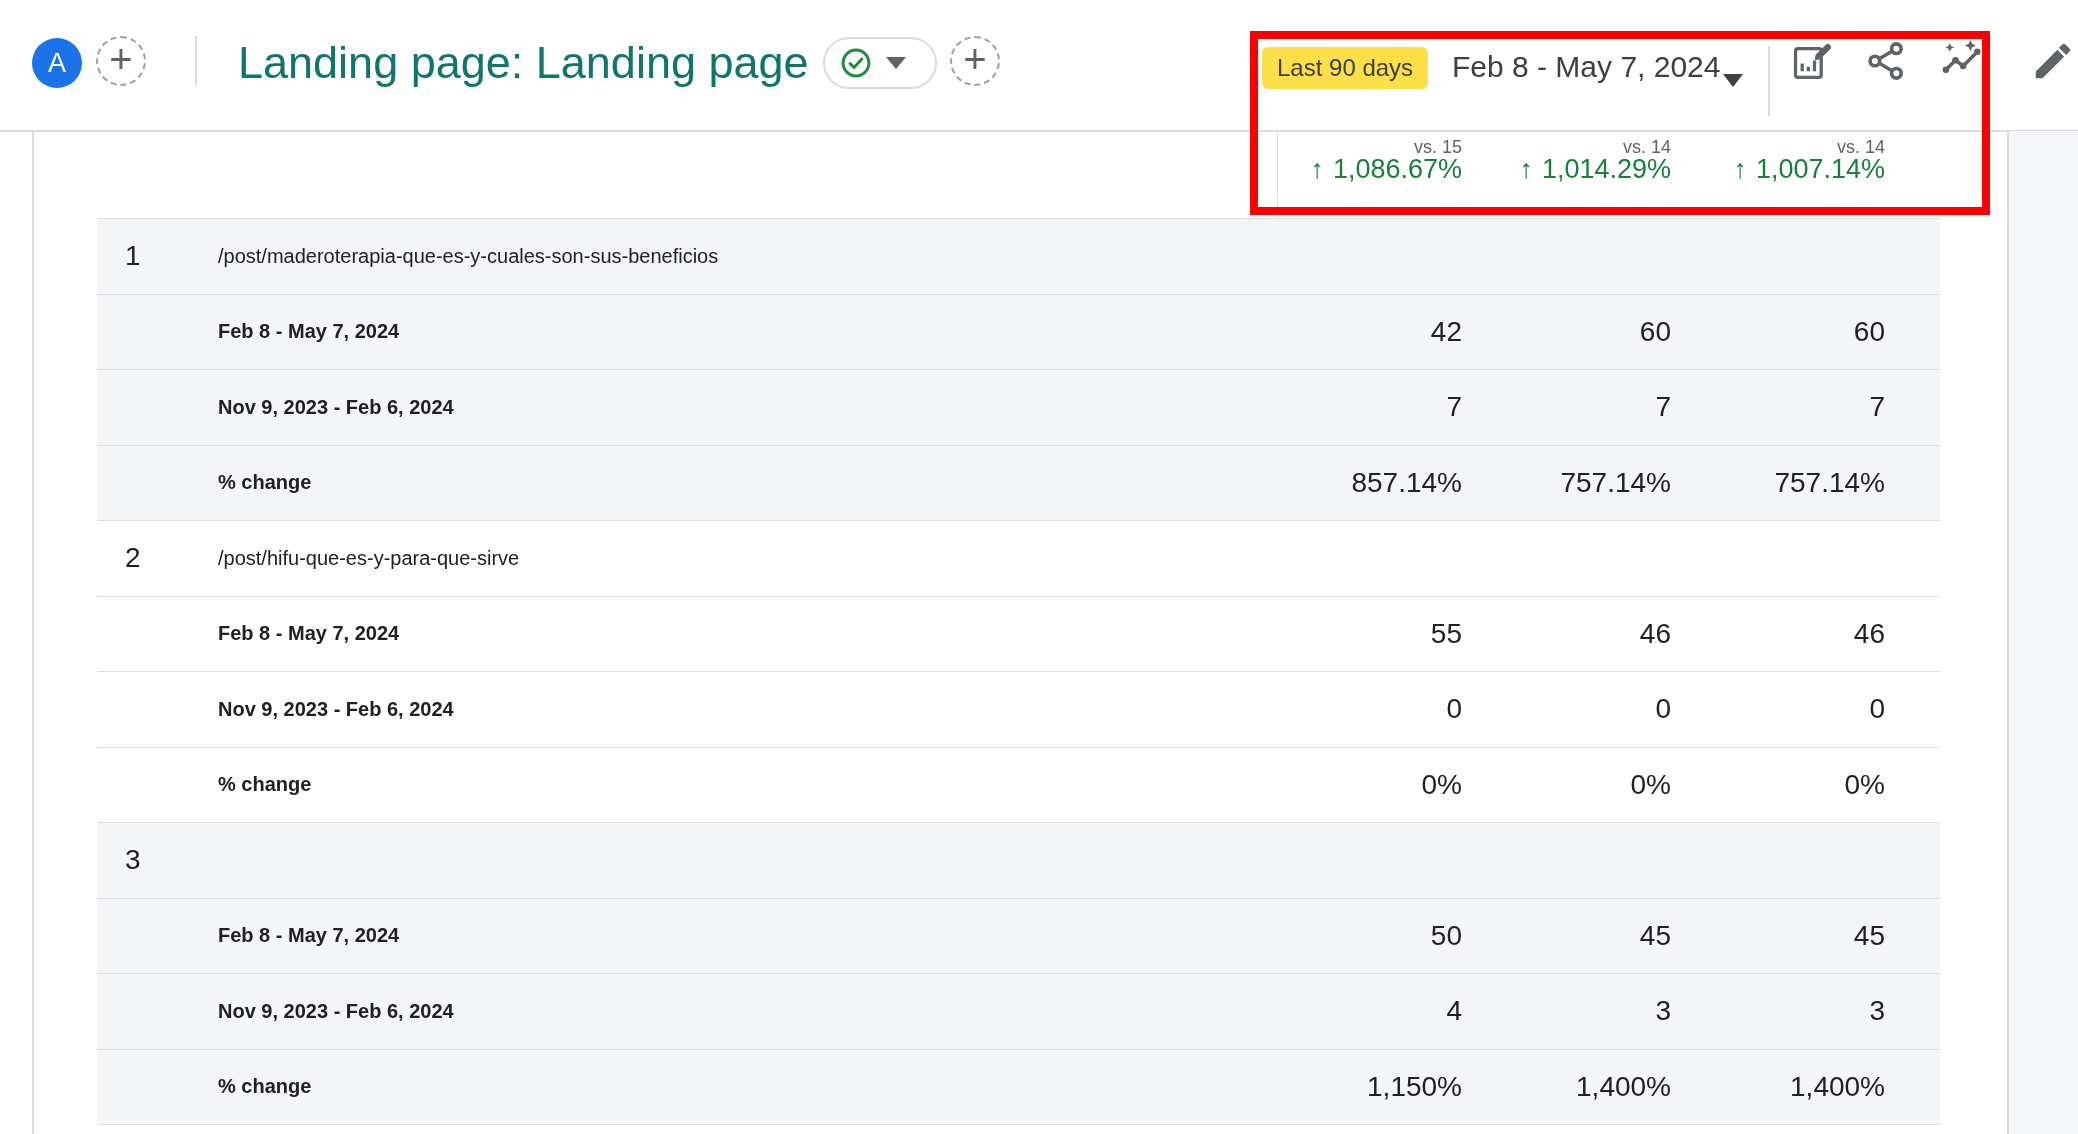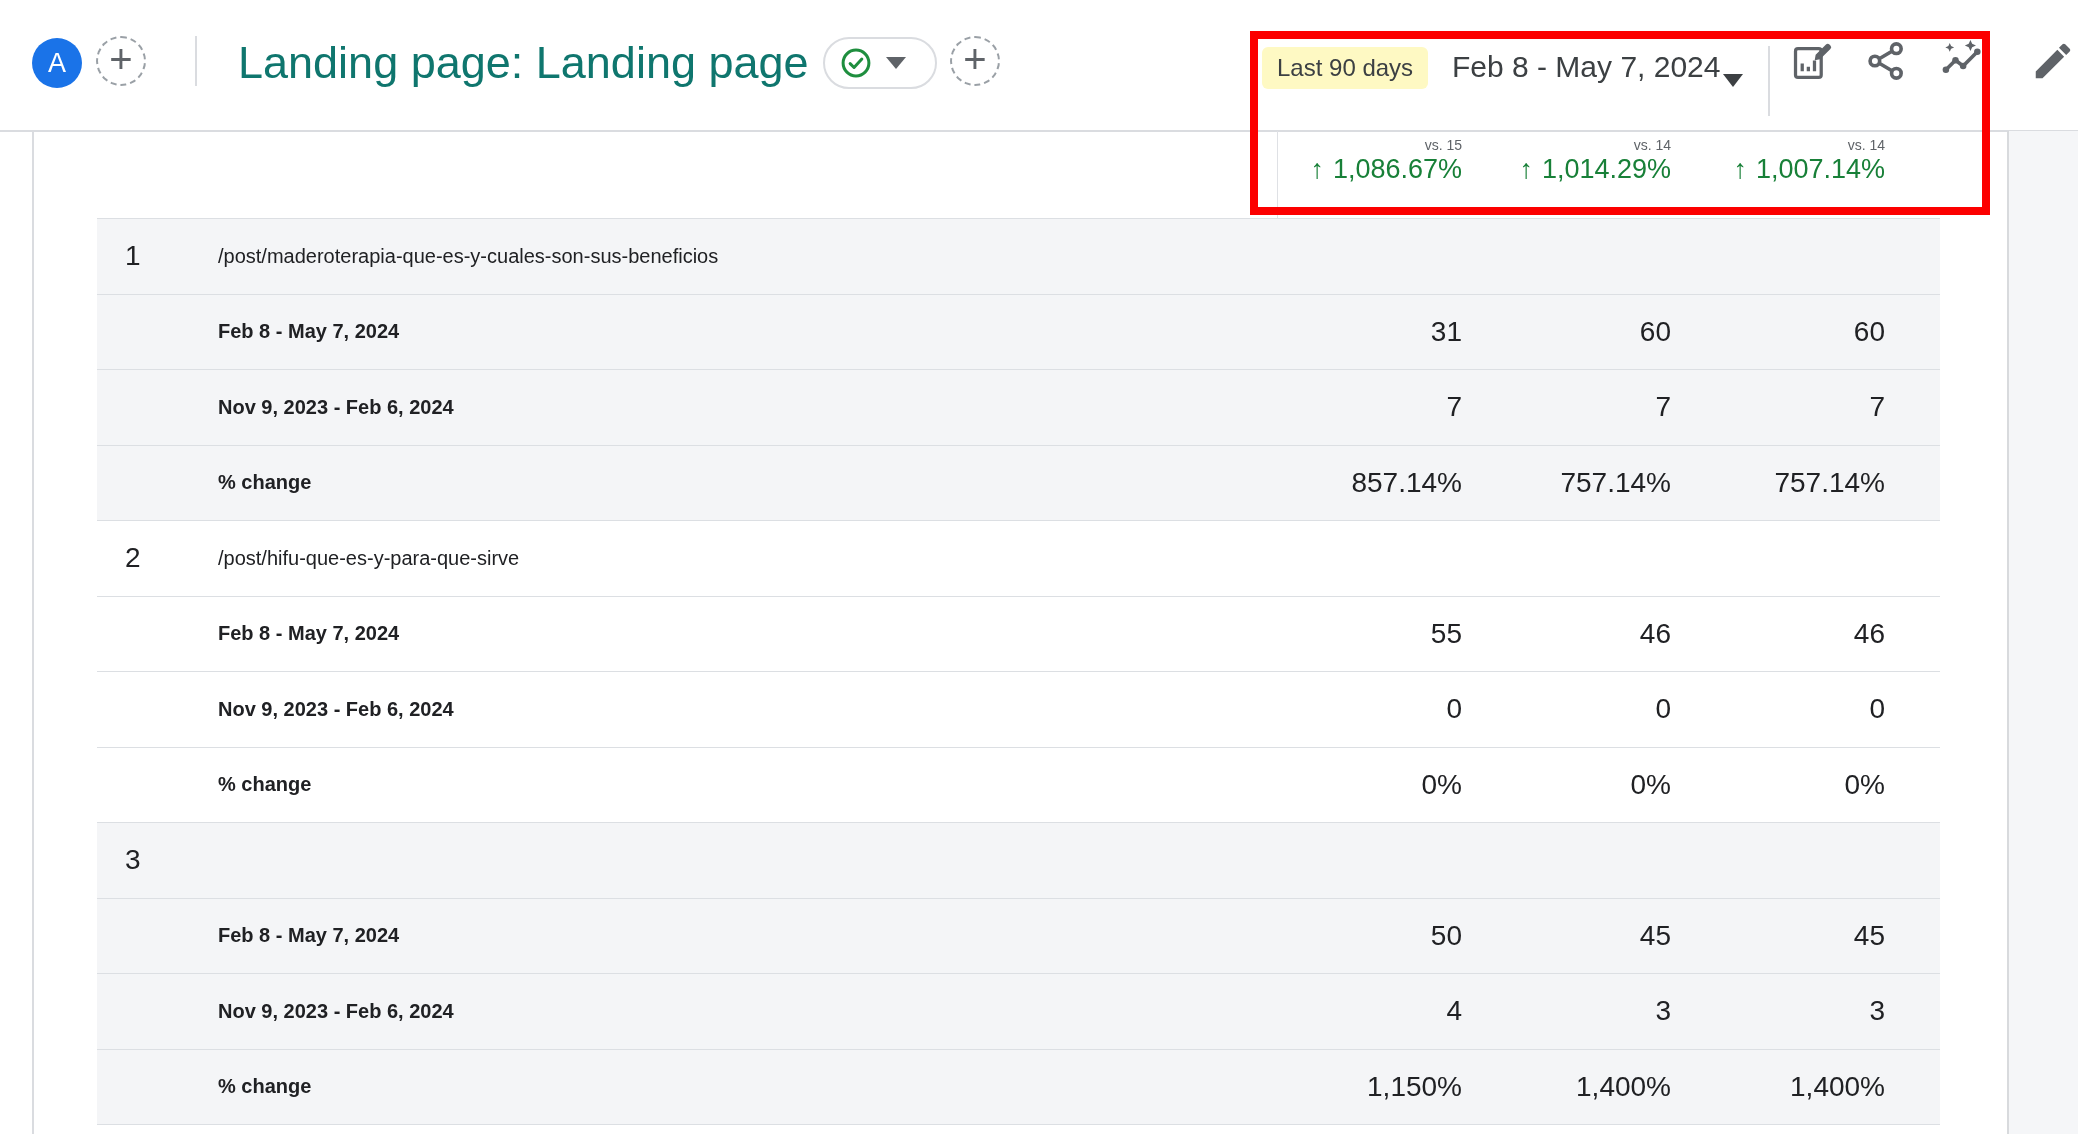--- a/index.html
+++ b/index.html
@@ -20,21 +20,21 @@
   .v-div1{left:195px;top:36px;width:2px;height:50px;background:#dadce0;}
   .report-title{left:238px;top:36px;font-size:45px;line-height:54px;color:#0f766e;white-space:nowrap;}
   .pill{left:823px;top:37px;width:114px;height:52px;border:2px solid #dadce0;border-radius:28px;box-sizing:border-box;
     background:#fff;display:flex;align-items:center;padding-left:13px;gap:12px;}
   .pill-caret{width:0;height:0;border-left:10px solid transparent;border-right:10px solid transparent;
     border-top:12px solid #5f6368;}
 
   
   .date-block{left:1255px;top:40px;width:500px;height:85px;cursor:pointer;}
   .date-chip{position:absolute;left:7px;top:7px;height:42px;line-height:42px;padding:0 15px;border-radius:6px;
-    background:#fef9c3;font-size:24px;color:#3c4043;white-space:nowrap;}
+    background:#fde047;font-size:24px;color:#3c4043;white-space:nowrap;}
   .date-range{position:absolute;left:197px;top:5px;height:44px;line-height:44px;font-size:30px;color:#3c4043;white-space:nowrap;}
   .date-caret{position:absolute;left:468px;top:34px;width:0;height:0;
     border-left:10px solid transparent;border-right:10px solid transparent;border-top:13px solid #3c4043;}
   .compare-line{position:absolute;left:13px;top:52px;font-size:25px;line-height:32px;color:#5f6368;white-space:nowrap;}
   .v-div2{left:1768px;top:46px;width:2px;height:70px;background:#dadce0;}
 
   .icon-btn{width:46px;height:46px;top:38px;display:flex;align-items:center;justify-content:center;cursor:pointer;}
   .icon-btn svg{width:46px;height:46px;}
   .btn-customize{left:1789px;}
   .btn-share{left:1863px;}
@@ -45,21 +45,21 @@
   .red-box{left:1250px;top:31px;width:740px;height:184px;border:8px solid #fc0000;box-sizing:border-box;
     pointer-events:none;z-index:60;}
 
   
   .hdr-border{left:0;top:130px;width:2078px;height:2px;background:#dadce0;}
   .left-border{left:32px;top:131px;width:2px;height:1003px;background:#dadce0;}
   .col-div{left:1277px;top:131px;width:1px;height:1003px;background:#dfe1e5;z-index:1;}
   .scroll-track{left:2007px;top:131px;width:71px;height:1003px;background:#f5f6f8;border-left:2px solid #d8dadd;box-sizing:border-box;}
 
   
-  .vs-label{top:137px;font-size:14px;color:#5f6368;white-space:nowrap;z-index:2;}
+  .vs-label{top:137px;font-size:18px;color:#5f6368;white-space:nowrap;z-index:2;}
   .chg-value{top:154px;font-size:27px;color:#188038;white-space:nowrap;z-index:2;}
   .chg-value .arr{font-weight:700;margin-right:9px;}
   .re1{right:616px;} .re2{right:407px;} .re3{right:193px;}
 
   
   .ga-table{left:97px;top:218px;width:1843px;height:916px;overflow:hidden;z-index:2;}
   .trow{display:grid;grid-template-columns:121px 1059px 205px 210px 248px;height:75.5px;
     border-top:1px solid #dcdfe3;box-sizing:border-box;align-items:center;background:#fff;}
   .trow.band{background:#f4f5f7;}
   .c-num{padding-left:28px;font-size:28px;color:#202124;}
@@ -166,21 +166,21 @@
   <div class="trow band">
     <div class="c-num">1</div>
     <div class="c-dim">/post/maderoterapia-que-es-y-cuales-son-sus-beneficios</div>
     <div class="c-m m1"></div>
       <div class="c-m m2"></div>
       <div class="c-m m3"></div>
   </div>
   <div class="trow band">
     <div class="c-num"></div>
     <div class="c-dim lbl">Feb 8 - May 7, 2024</div>
-    <div class="c-m m1">31</div>
+    <div class="c-m m1">42</div>
     <div class="c-m m2">60</div>
     <div class="c-m m3">60</div>
   </div>
   <div class="trow band">
     <div class="c-num"></div>
     <div class="c-dim lbl">Nov 9, 2023 - Feb 6, 2024</div>
     <div class="c-m m1">7</div>
     <div class="c-m m2">7</div>
     <div class="c-m m3">7</div>
   </div>

